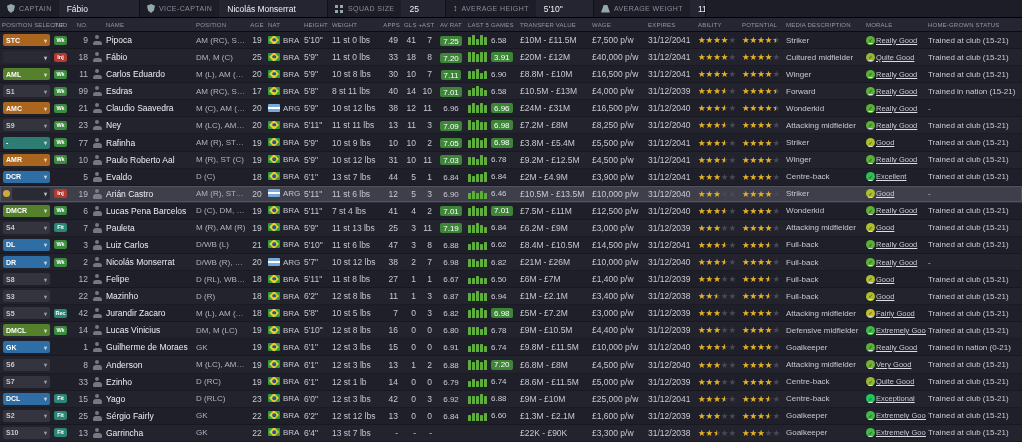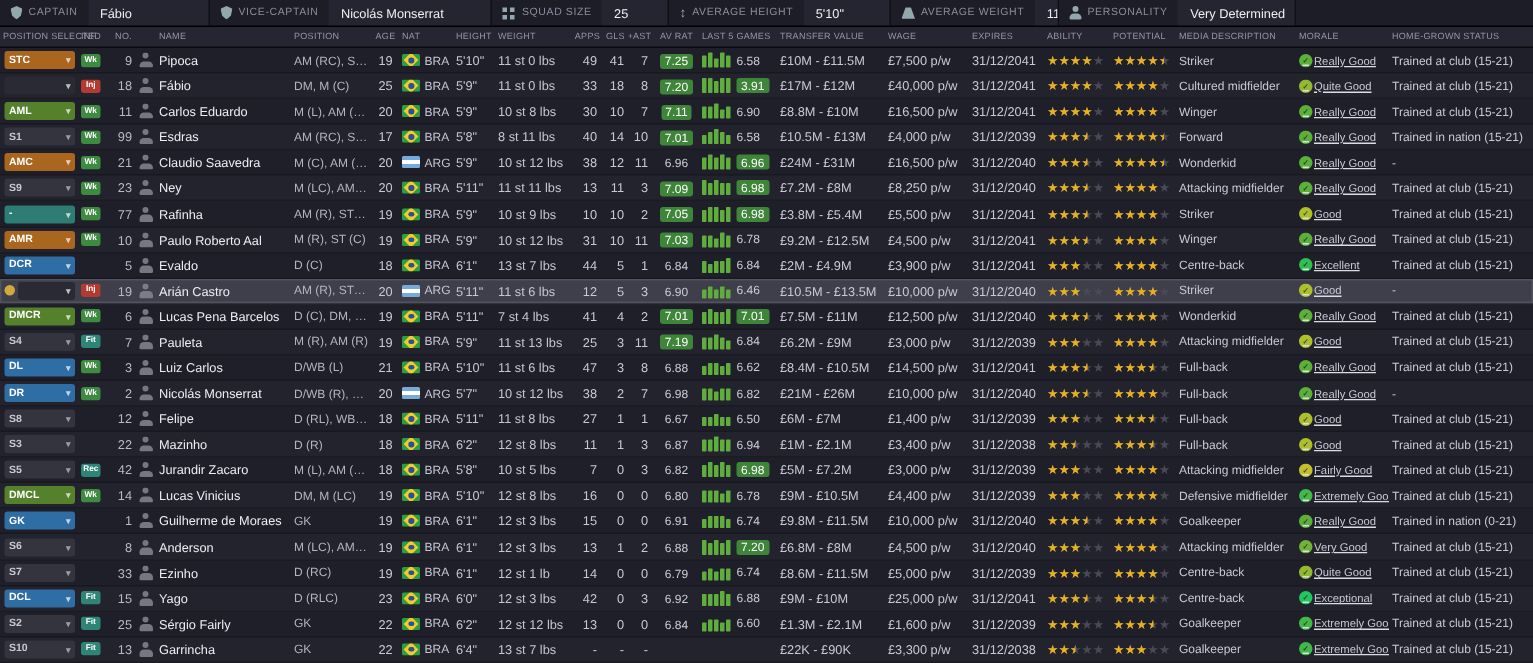--- a/index.html
+++ b/index.html
@@ -60,21 +60,21 @@
               border-radius:2px; text-align:center; font-size:5.5px; font-weight:bold; color:#fff; }
 
   .no { text-align:right; color:#b9b9c6; }
   .picon { display:flex; justify-content:center; }
   .person { position:relative; width:9px; height:10px; opacity:.8; }
   .person::before { content:""; position:absolute; top:0; left:2.5px; width:4px; height:4px; border-radius:50%; background:#8d8d99; }
   .person::after  { content:""; position:absolute; bottom:0; left:0; width:9px; height:4.5px; border-radius:3px 3px 1px 1px; background:#8d8d99; }
   .name { color:#edeef3; }
   .posi { color:#b4b4c0; font-size:8px; }
   .age { text-align:center; color:#c9c9d4; }
-  .nat { display:flex; align-items:center; gap:3px; overflow:hidden; }
+  .nat { display:flex; align-items:flex-start; gap:3px; overflow:hidden; }
   .flag { width:12px; height:8px; border-radius:1px; flex:0 0 auto; position:relative; overflow:hidden; background:#444; }
   .flag-bra { background:#2d9e46; }
   .flag-bra::before { content:""; position:absolute; left:50%; top:50%; width:7px; height:7px;
                       transform:translate(-50%,-50%) rotate(45deg); background:#f3cd24; }
   .flag-bra::after { content:""; position:absolute; left:50%; top:50%; width:3.5px; height:3.5px;
                      transform:translate(-50%,-50%); border-radius:50%; background:#2a4fa0; }
   .flag-arg { background:linear-gradient(180deg,#75aadb 0 33%,#ffffff 33% 66%,#75aadb 66% 100%); }
   .natcode { font-size:8px; color:#c6c6d2; }
   .hgt,.wgt { color:#c6c6d2; }
   .apps,.gls,.ast { text-align:right; color:#c9c9d4; padding-right:4px; }
@@ -130,27 +130,20 @@
         </span>
       <span class="val">5'10"</span>
     </div>
     <div class="seg">
       <span class="head">
           <span class="ic ic-weight"></span>
       <span class="lbl">AVERAGE WEIGHT</span>
         </span>
       <span class="val">11 St 6 Lbs</span>
     </div>
-    <div class="seg">
-      <span class="head">
-          <span class="ic ic-person"></span>
-      <span class="lbl">PERSONALITY</span>
-        </span>
-      <span class="val">Very Determined</span>
-    </div>
   </header>
 
   <div class="thead">
     <div class="c">POSITION SELECTED</div>
     <div class="c">INF</div>
     <div class="c ha-r">NO.</div>
     <div class="c"></div>
     <div class="c">NAME</div>
     <div class="c">POSITION</div>
     <div class="c ha-c">AGE</div>
@@ -262,21 +255,21 @@
     <div class="c l5">
       <span class="bars">
             <i style="height: 10px;"></i>
             <i style="height: 10px;"></i>
             <i style="height: 8px;"></i>
             <i style="height: 10px;"></i>
             <i style="height: 10px;"></i>
           </span>
       <span class="form rating badge">3.91</span>
     </div>
-    <div class="c val">£17M - £12M</div>
+    <div class="c val">£20M - £12M</div>
     <div class="c wage">£40,000 p/w</div>
     <div class="c exp">31/12/2041</div>
     <div class="c abil">
       <span class="stars"><span class="sbg">★★★★★</span><span class="sfg" style="width: 80%;">★★★★★</span></span>
     </div>
     <div class="c pot">
       <span class="stars"><span class="sbg">★★★★★</span><span class="sfg" style="width: 80%;">★★★★★</span></span>
     </div>
     <div class="c media">Cultured midfielder</div>
     <div class="c morale">

